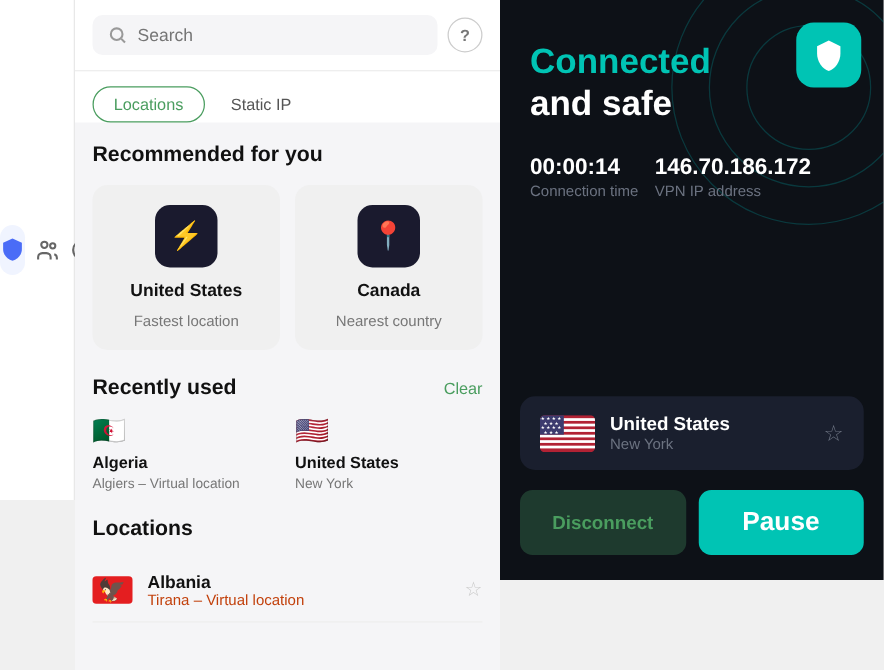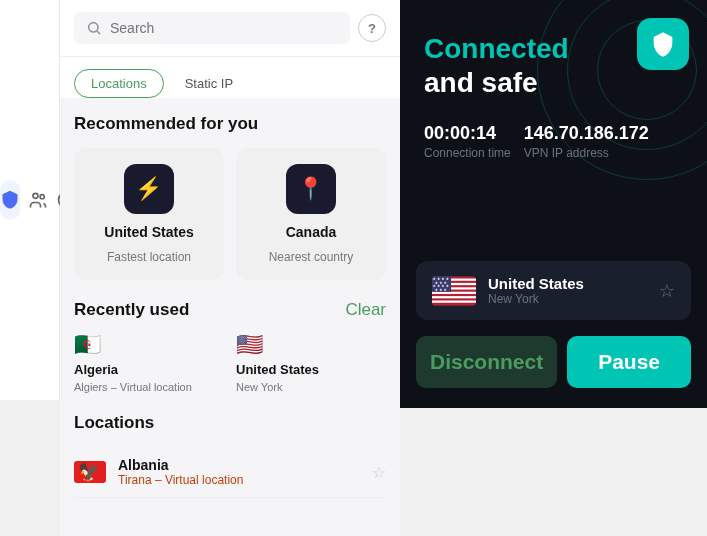--- a/index.html
+++ b/index.html
@@ -179,21 +179,21 @@
 
     
     .recently-header {
       display: flex;
       justify-content: space-between;
       align-items: center;
       margin-bottom: 12px;
     }
     .clear-btn {
       color: #4a9d5f;
-      font-size: 17px;
+      font-size: 13px;
       cursor: pointer;
       background: none;
       border: none;
       font-weight: 500;
     }
 
     .recent-items {
       display: flex;
       gap: 12px;
       margin-bottom: 20px;
@@ -249,21 +249,21 @@
       border: none;
       cursor: pointer;
       color: #ccc;
       font-size: 16px;
     }
 
     
     .right-panel {
       flex: 1;
       background: #0d1117;
-      height: 408px;
+      height: 464px;
       display: flex;
       flex-direction: column;
       position: relative;
       overflow: hidden;
     }
 
     
     .circle-deco {
       position: absolute;
       border-radius: 50%;
@@ -370,21 +370,21 @@
       padding: 0 16px 20px;
       z-index: 2;
     }
     .btn-disconnect {
       flex: 1;
       padding: 14px;
       border-radius: 10px;
       border: none;
       background: #1e3a2e;
       color: #4a9d5f;
-      font-size: 21px;
+      font-size: 15px;
       font-weight: 600;
       cursor: pointer;
     }
     .btn-pause {
       flex: 1;
       padding: 14px;
       border-radius: 10px;
       border: none;
       background: #00c4b4;
       color: #fff;

